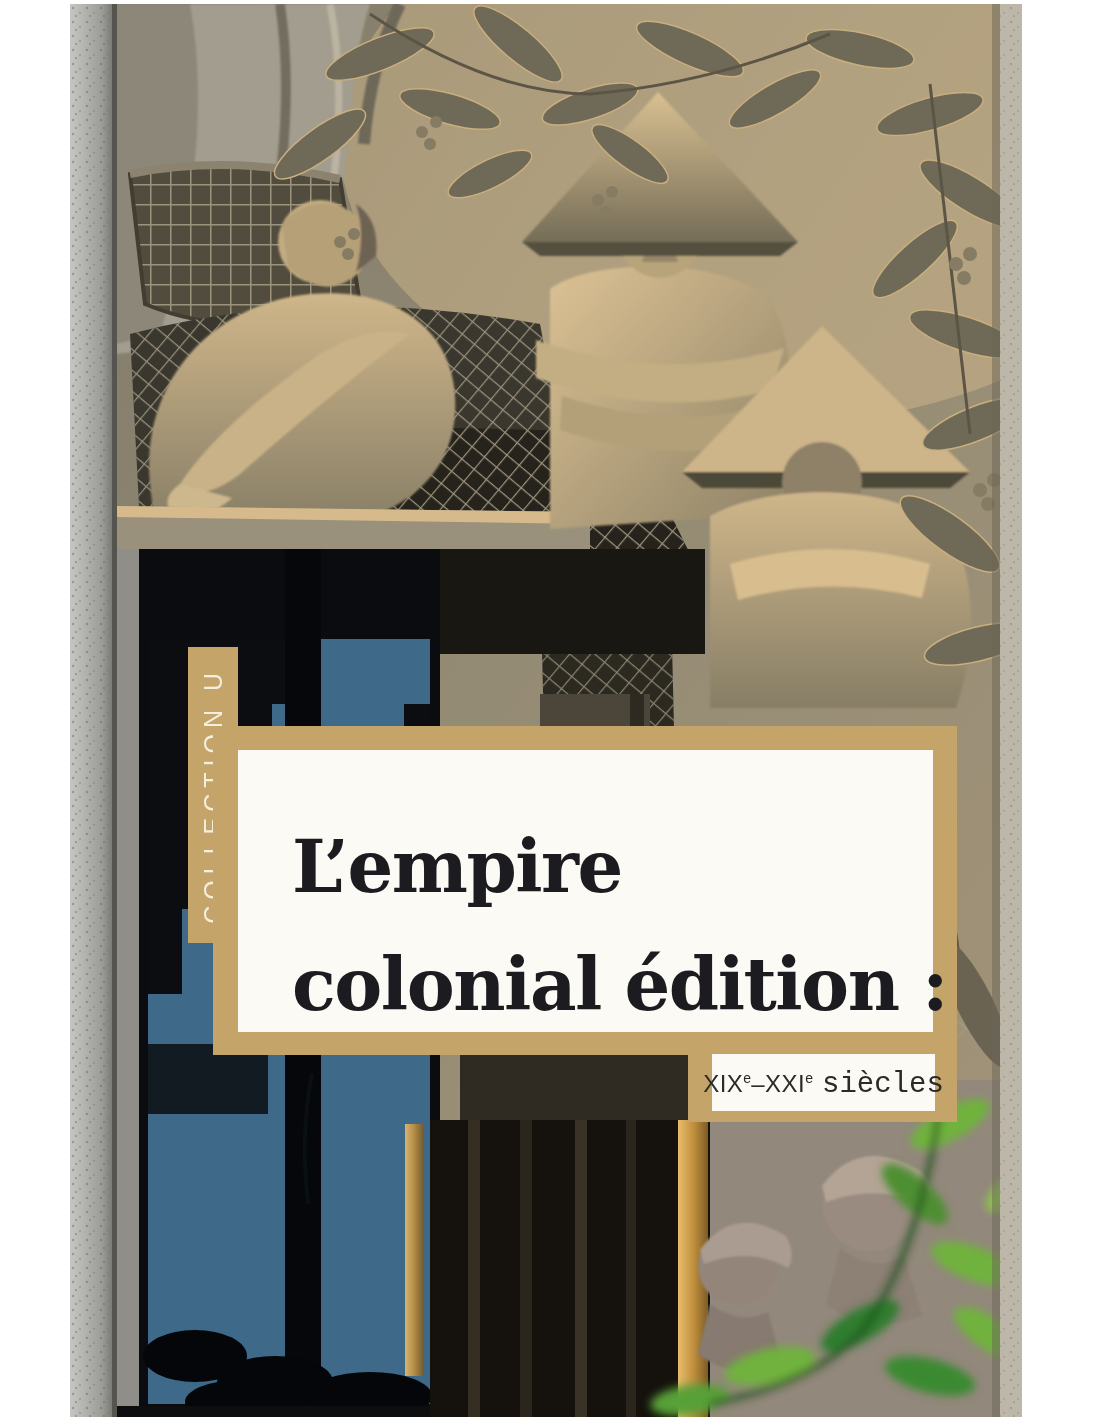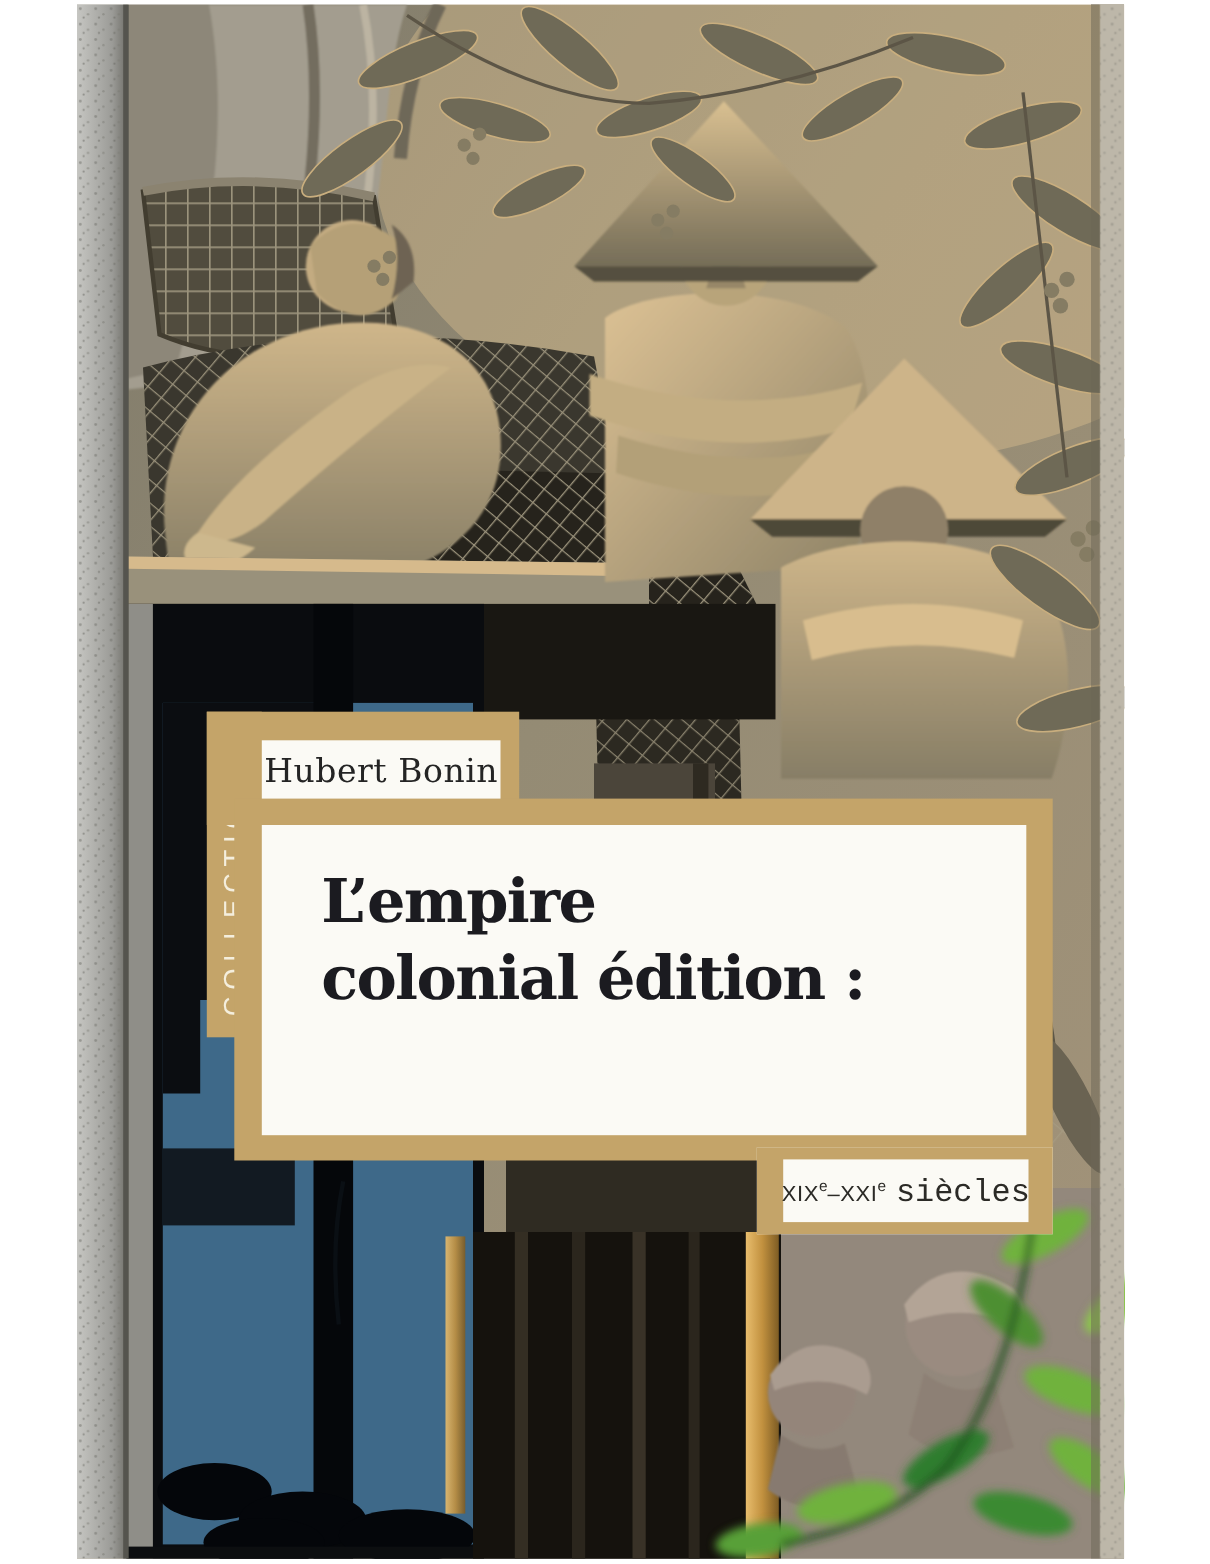--- a/index.html
+++ b/index.html
@@ -21,27 +21,27 @@
     color:var(--light-text);font-size:25px;font-weight:400;letter-spacing:6px;
     font-family:"Liberation Sans",sans-serif;}
   .author-frame{left:188px;top:647px;width:284px;height:103px;}
   .author-box{position:absolute;left:50px;top:26px;width:217px;height:56px;background:var(--box-bg);
     display:flex;align-items:center;justify-content:center;}
   .author-box span{font-family:"DejaVu Serif",serif;font-size:30px;color:var(--author-ink);letter-spacing:.5px;}
   .title-frame{left:213px;top:726px;width:744px;height:329px;}
   .title-box{position:absolute;left:25px;top:24px;width:695px;height:282px;background:var(--box-bg);
     padding:34px 0 0 54px;box-sizing:border-box;color:var(--title-ink);
     font-family:"DejaVu Serif",serif;font-weight:bold;}
-  .t1,.t2{font-size:55px;line-height:70px;letter-spacing:-1.5px;white-space:nowrap;}
+  .t1,.t2{font-size:72px;line-height:70px;letter-spacing:-1.5px;white-space:nowrap;margin-top:48px;}
   .t3{font-size:47px;line-height:66px;letter-spacing:-1.5px;white-space:nowrap;}
   .period-frame{left:688px;top:1043px;width:269px;height:79px;}
   .period-box{position:absolute;left:24px;top:11px;width:223px;height:57px;background:var(--box-bg);
     display:flex;align-items:baseline;justify-content:center;padding-top:14px;box-sizing:border-box;
     color:var(--period-ink);}
-  .period-box .pn{font-family:"Liberation Sans",sans-serif;font-size:20px;letter-spacing:.5px;}
+  .period-box .pn{font-family:"Liberation Sans",sans-serif;font-size:24px;letter-spacing:.5px;}
   .period-box sup{font-family:"Liberation Sans",sans-serif;font-size:14px;position:relative;top:-9px;}
   .period-box .pw{font-family:Liberation Mono, monospace;font-size:29px;margin-left:9px;}
 
   .edition{position:absolute;left:278px;top:1074px;color:var(--light-text);
     font-family:"DejaVu Serif",serif;font-size:35px;letter-spacing:1px;}
   .edition sup{font-size:20px;position:relative;top:-12px;left:1px;margin-right:6px;}
 
   .publisher{position:absolute;left:70px;top:1313px;width:952px;text-align:center;
     color:var(--publisher-ink);font-family:"Liberation Sans",sans-serif;font-weight:bold;
     font-size:30px;letter-spacing:6px;}
@@ -288,25 +288,20 @@
         <rect x="930" y="0" width="22" height="1413" fill="#bdb7a9"></rect>
         <rect x="930" y="0" width="22" height="1413" fill="url(#spk)" opacity=".35"></rect>
       </g>
     </svg>
   </div>
 
   <div class="tan band">
     <span class="band-text">COLLECTION U</span>
   </div>
 
-  <div class="tan author-frame">
-    <div class="author-box">
-      <span>Hubert Bonin</span>
-    </div>
-  </div>
 
   <div class="tan title-frame">
     <div class="title-box">
       <div class="t1">L’empire</div>
       <div class="t2">colonial édition :</div>
     </div>
   </div>
 
 
   <div class="tan period-frame">

